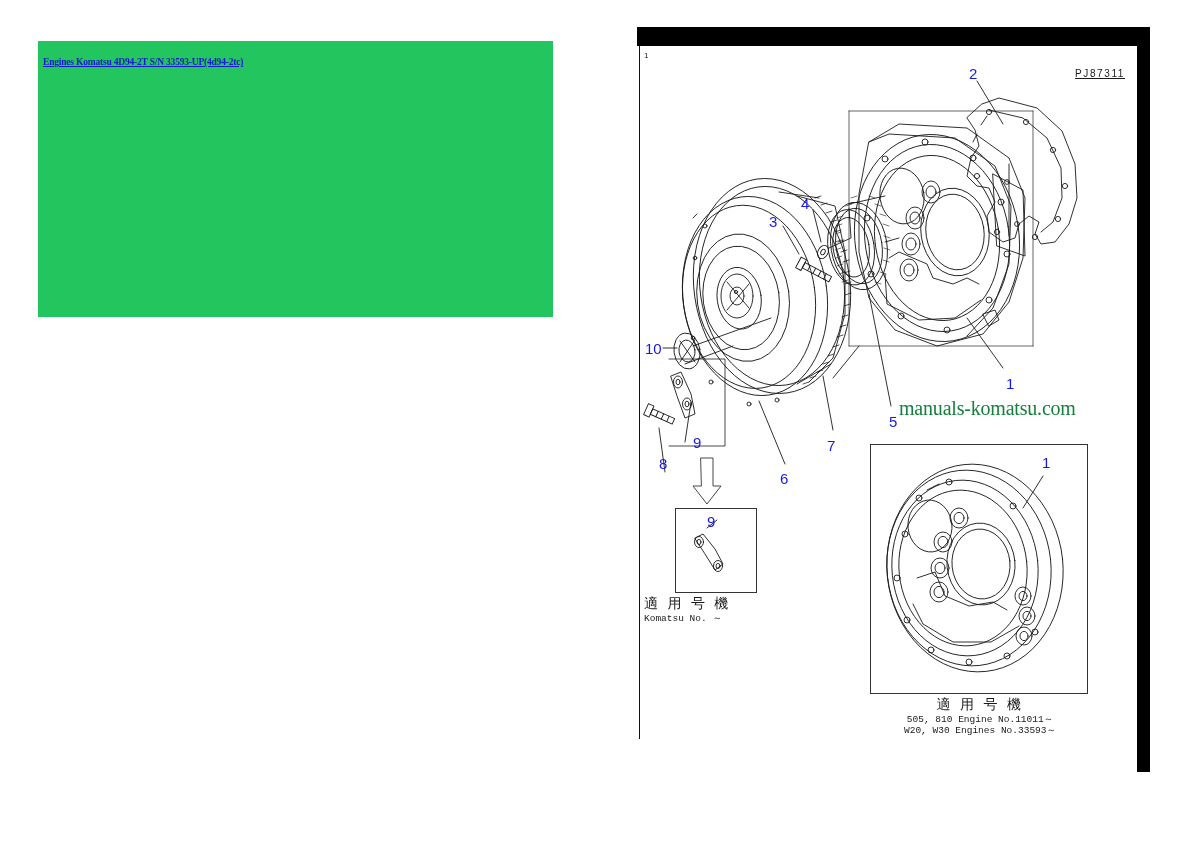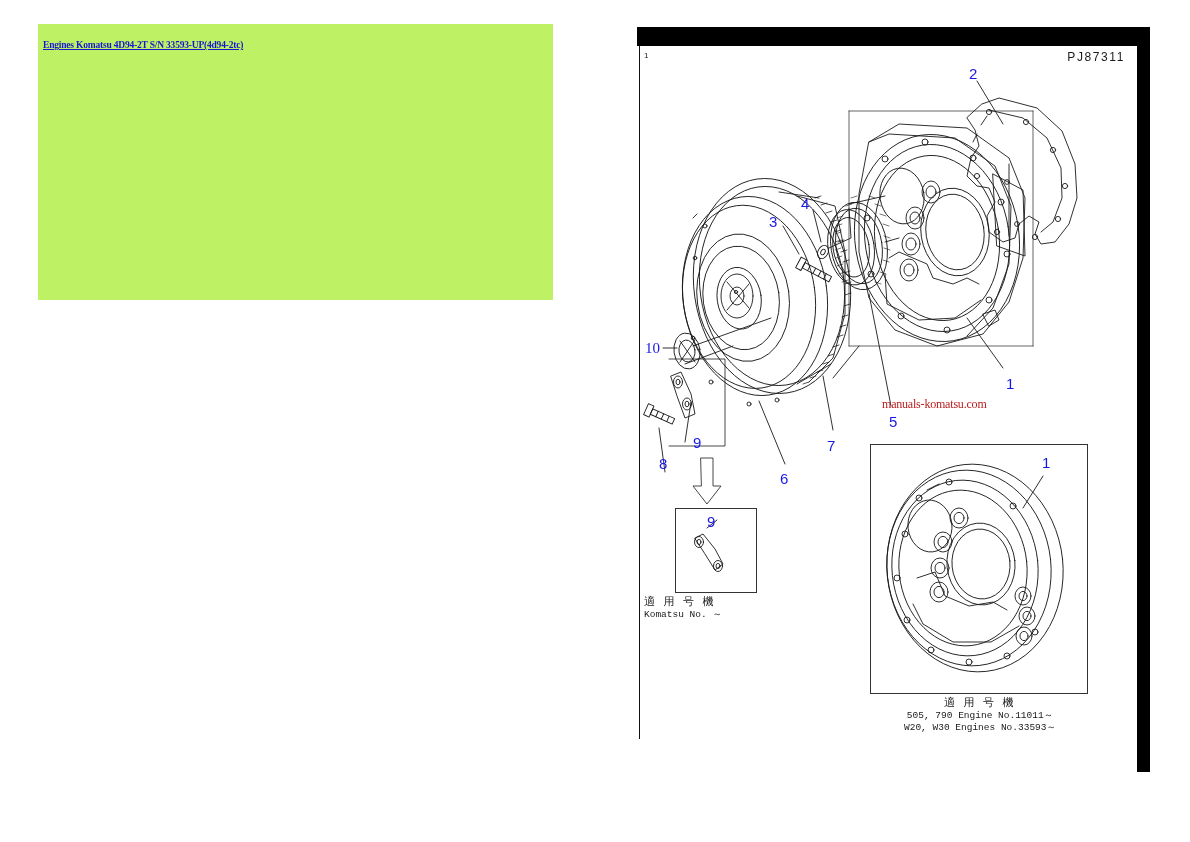--- a/index.html
+++ b/index.html
@@ -16,24 +16,24 @@
     position: relative;
     width: 1190px;
     height: 842px;
     background: #ffffff;
   }
 
   
   .left-panel {
     position: absolute;
     left: 38px;
-    top: 24px;
+    top: 41px;
     width: 515px;
     height: 276px;
-    background: #bef264;
+    background: #22c55e;
   }
 
   .catalog-link {
     position: absolute;
     left: 5px;
     top: 16px;
     color: #1818d0;
     font-family: "Liberation Serif", serif;
     font-size: 9.5px;
     font-weight: bold;
@@ -94,46 +94,47 @@
     left: 7px;
     top: 5px;
     font-family: "Liberation Sans", sans-serif;
     font-size: 8px;
     color: #202020;
   }
 
   .part-code {
     position: absolute;
     right: 12px;
-    top: 4px;
+    top: 22px;
     font-family: "Liberation Sans", sans-serif;
-    font-size: 12px;
+    font-size: 10px;
     color: #1a1a1a;
     letter-spacing: 1.6px;
+    text-decoration: underline;
   }
 
   
   .callout {
     position: absolute;
     color: #1818e6;
     font-family: "Liberation Sans", sans-serif;
     font-size: 15px;
     font-weight: normal;
     line-height: 1;
     user-select: none;
   }
 
   
   .watermark {
     position: absolute;
-    left: 245px;
+    left: 262px;
     top: 351px;
-    color: #b91c1c;
+    color: #15803d;
     font-family: "Liberation Serif", serif;
-    font-size: 12px;
+    font-size: 20px;
     letter-spacing: -0.2px;
     white-space: nowrap;
   }
 
   
   .drawing {
     position: absolute;
     left: 0;
     top: 0;
     width: 500px;
@@ -166,21 +167,21 @@
     font-family: "Liberation Mono", monospace;
     font-size: 9.5px;
     color: #1a1a1a;
     white-space: nowrap;
     line-height: 1.25;
   }
 
   .cap-jp {
     letter-spacing: 2.5px;
     font-family: "DejaVu Sans", sans-serif;
-    font-size: 11px;
+    font-size: 14px;
   }
 
   .inset-main-cap {
     left: 248px;
     top: 650px;
     text-align: center;
     width: 190px;
   }
 
   .inset-small-cap {
@@ -439,21 +440,21 @@
           </g>
 
         </g>
       </svg>
 
       <div class="inset-box inset-main"></div>
       <div class="inset-box inset-small"></div>
 
       <div class="inset-caption inset-main-cap">
         <div class="cap-jp cap-center">適 用 号 機</div>
-        <div>505, 790 Engine No.11011～</div>
+        <div>505, 810 Engine No.11011～</div>
         <div>W20, W30 Engines No.33593～</div>
       </div>
 
       <div class="inset-caption inset-small-cap">
         <div class="cap-jp">適 用 号 機</div>
         <div>Komatsu No.        ～</div>
       </div>
 
       <div class="watermark">manuals-komatsu.com</div>
 
@@ -461,19 +462,19 @@
           <div class="callout" style="left: 369px; top: 330px; color: rgb(24, 24, 230);">1</div>
           <div class="callout" style="left: 332px; top: 20px; color: rgb(24, 24, 230);">2</div>
           <div class="callout" style="left: 132px; top: 168px; color: rgb(24, 24, 230);">3</div>
           <div class="callout" style="left: 164px; top: 150px; color: rgb(24, 24, 230);">4</div>
           <div class="callout" style="left: 252px; top: 368px; color: rgb(24, 24, 230);">5</div>
           <div class="callout" style="left: 143px; top: 425px; color: rgb(24, 24, 230);">6</div>
           <div class="callout" style="left: 190px; top: 392px; color: rgb(24, 24, 230);">7</div>
           <div class="callout" style="left: 22px; top: 410px; color: rgb(24, 24, 230);">8</div>
           <div class="callout" style="left: 56px; top: 389px; color: rgb(24, 24, 230);">9</div>
           <div class="callout" style="left: 70px; top: 468px; color: rgb(24, 24, 230);">9</div>
-          <div class="callout" style="left: 8px; top: 295px; color: rgb(24, 24, 230); font-family: Liberation Serif, serif;">10</div>
+          <div class="callout" style="left: 8px; top: 295px; color: rgb(24, 24, 230);">10</div>
           <div class="callout" style="left: 405px; top: 409px; color: rgb(24, 24, 230);">1</div>
         </div>
 
     </div>
   </div>
 </div>
 
 </body></html>

